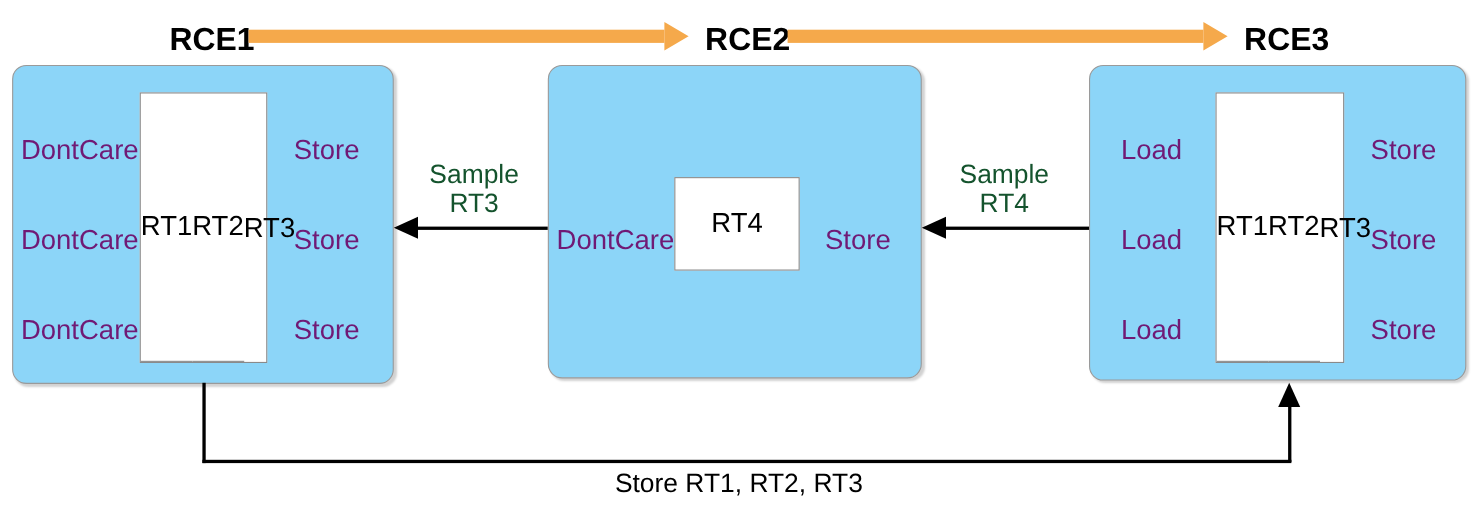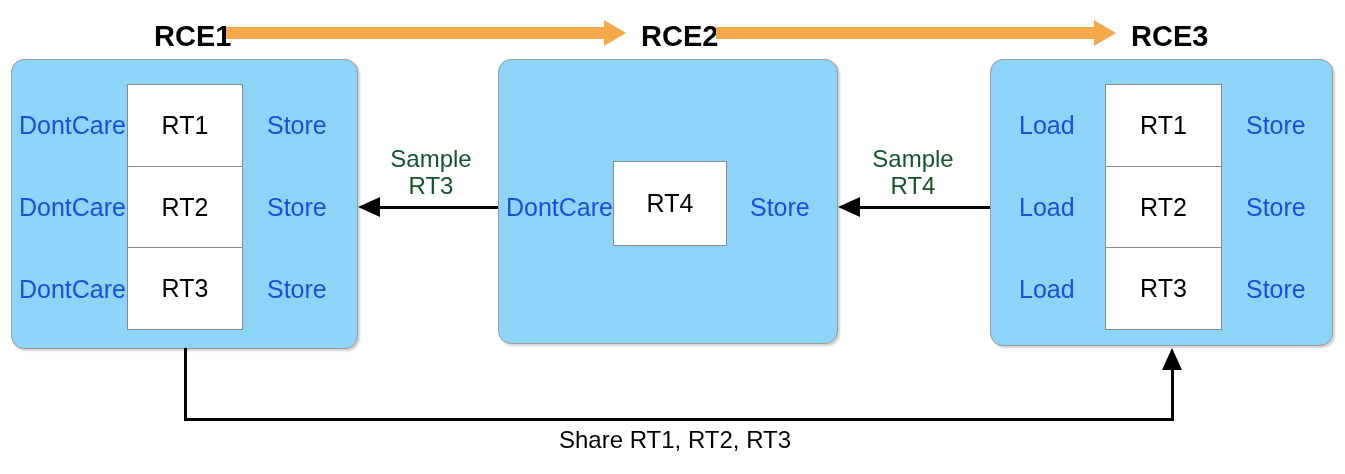--- a/index.html
+++ b/index.html
@@ -60,42 +60,43 @@
     box-shadow: 2px 2px 2px rgba(0,0,0,0.18);
   }
 
   
   .regstack {
     position: absolute;
     background: #ffffff;
     border: 1.8px solid #8a8a8a;
     box-sizing: border-box;
     display: flex;
-    flex-direction: column;
+    flex-direction: row;
   }
   .regcell {
     flex: 1 1 0;
     display: flex;
     align-items: center;
     justify-content: center;
     font-size: 25px;
     color: #000000;
     border-bottom: 1.8px solid #8a8a8a;
     box-sizing: border-box;
   }
   .regcell:last-child { border-bottom: none; }
 
   
   .side-label {
     position: absolute;
     font-size: 25px;
-    color: #1d4ed8;
+    color: #701a75;
     white-space: nowrap;
     line-height: 1;
     transform: translateY(-50%);
+    margin-top: 12px;
   }
 
   
   .conn {
     position: absolute;
     height: 3px;
     background: #000000;
   }
   .conn-head-left {
     position: absolute;
@@ -210,15 +211,15 @@
 
   <div class="side-label" style="left:1246px; top:125px;">Store</div>
   <div class="side-label" style="left:1246px; top:207px;">Store</div>
   <div class="side-label" style="left:1246px; top:289px;">Store</div>
 
   <div class="vline" style="left:184px; top:348px; height:73px;"></div>
   <div class="hline" style="left:184px; top:418px; width:990px;"></div>
   <div class="vline" style="left:1171px; top:370px; height:50px;"></div>
   <div class="conn-head-up" style="left:1162px; top:348px;"></div>
 
-  <div class="share-label" style="left:559px; top:428px;">Share RT1, RT2, RT3</div>
+  <div class="share-label" style="left:559px; top:428px;">Store RT1, RT2, RT3</div>
 
 </div>
 
 </body></html>

